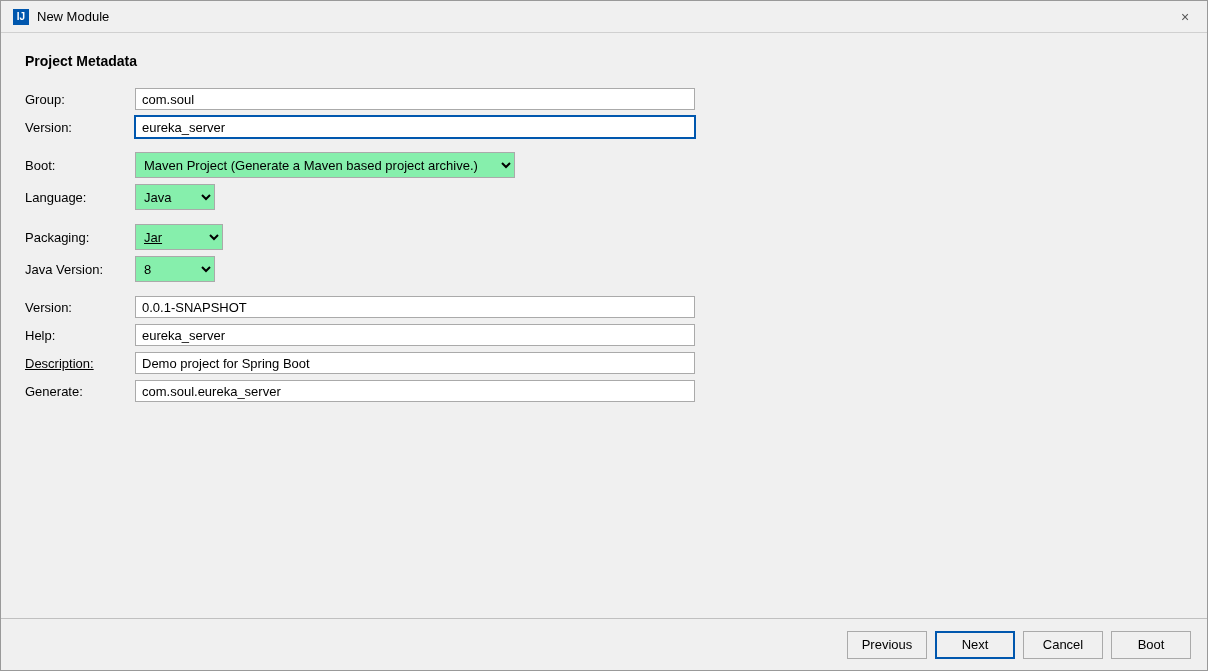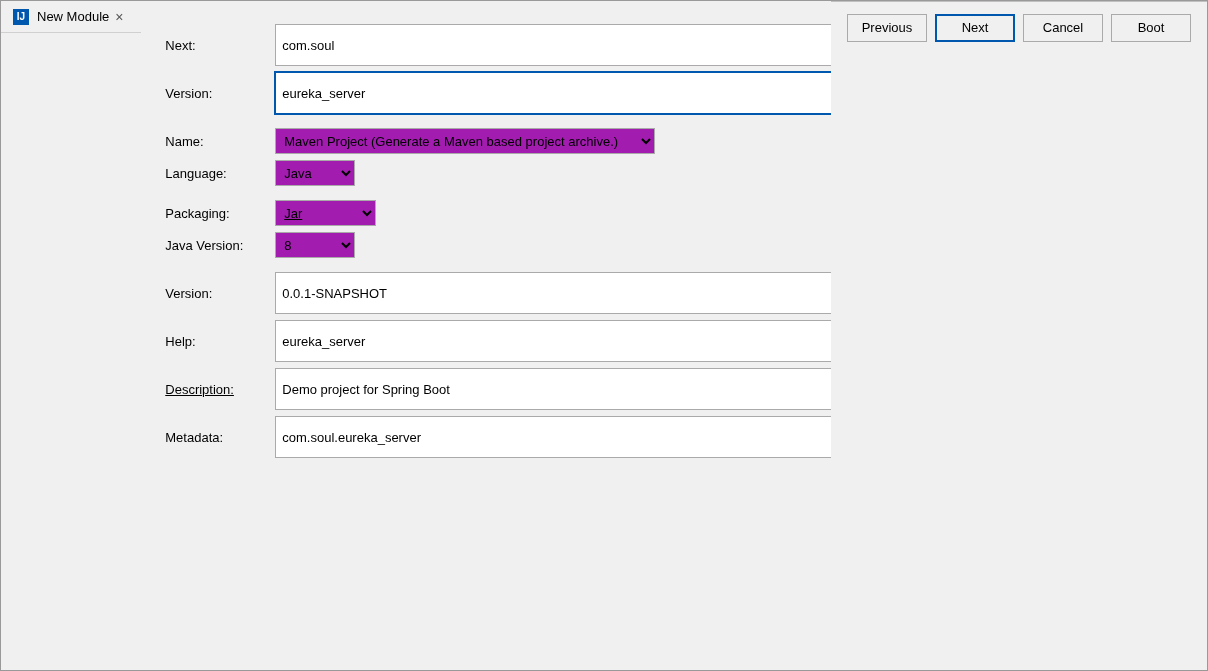--- a/index.html
+++ b/index.html
@@ -19,20 +19,21 @@
       height: 671px;
       overflow: hidden;
     }
 
     .dialog {
       width: 1208px;
       height: 671px;
       background: #f0f0f0;
       border: 1px solid #999;
       display: flex;
+      flex-direction: column;
       position: relative;
     }
 
     .title-bar {
       background: #f0f0f0;
       border-bottom: 1px solid #d0d0d0;
       padding: 8px 12px;
       display: flex;
       align-items: center;
       justify-content: space-between;
@@ -110,56 +111,56 @@
     }
 
     .form-field {
       padding: 3px 0;
       display: flex;
       align-items: center;
     }
 
     input[type="text"] {
       width: 560px;
-      height: 42px;
+      height: 22px;
       border: 1px solid #aaa;
       background: #fff;
       padding: 2px 6px;
       font-size: 13px;
       color: #000;
       outline: none;
     }
 
     input.artifact-focused {
       border-color: #0057ae;
       box-shadow: 0 0 0 1px #0057ae;
     }
 
     select {
       height: 26px;
       border: 1px solid #aaa;
-      background: #a21caf;
+      background: #86efac;
       font-size: 13px;
       color: #000;
       padding: 2px 4px;
       cursor: pointer;
       outline: none;
       appearance: auto;
     }
 
     .type-select {
       width: 380px;
     }
 
     .lang-select {
       width: 80px;
     }
 
     .pack-select {
-      width: 101px;
+      width: 88px;
       text-decoration: underline;
     }
 
     .ver-select {
       width: 80px;
     }
 
     .spacer-cell {
       height: 8px;
     }
@@ -201,42 +202,43 @@
 
   <div class="title-bar">
     <div class="title-bar-left">
       <div class="title-icon">IJ</div>
       <span class="title-text">New Module</span>
     </div>
     <div class="close-btn">×</div>
   </div>
 
   <div class="content">
+    <div class="section-title">Project Metadata</div>
 
     <div class="form-table">
 
       <div class="form-row">
-        <div class="form-label">Next:</div>
+        <div class="form-label">Group:</div>
         <div class="form-field">
           <input type="text" value="com.soul" style="">
         </div>
       </div>
 
       <div class="form-row">
         <div class="form-label">Version:</div>
         <div class="form-field">
           <input type="text" class="artifact-focused" value="eureka_server" style="">
         </div>
       </div>
 
       <div class="spacer-cell"></div>
       <div class="spacer-cell"></div>
 
       <div class="form-row">
-        <div class="form-label">Name:</div>
+        <div class="form-label">Boot:</div>
         <div class="form-field">
           <select class="type-select">
             <option>Maven Project  (Generate a Maven based project archive.)</option>
             <option>Gradle Project</option>
           </select>
         </div>
       </div>
 
       <div class="form-row">
         <div class="form-label">Language:</div>
@@ -291,21 +293,21 @@
       </div>
 
       <div class="form-row">
         <div class="form-label underline">Description:</div>
         <div class="form-field">
           <input type="text" value="Demo project for Spring Boot" style="">
         </div>
       </div>
 
       <div class="form-row">
-        <div class="form-label">Metadata:</div>
+        <div class="form-label">Generate:</div>
         <div class="form-field">
           <input type="text" value="com.soul.eureka_server" style="">
         </div>
       </div>
 
     </div>
   </div>
 
   <div class="bottom-bar">
     <button class="btn">Previous</button>

